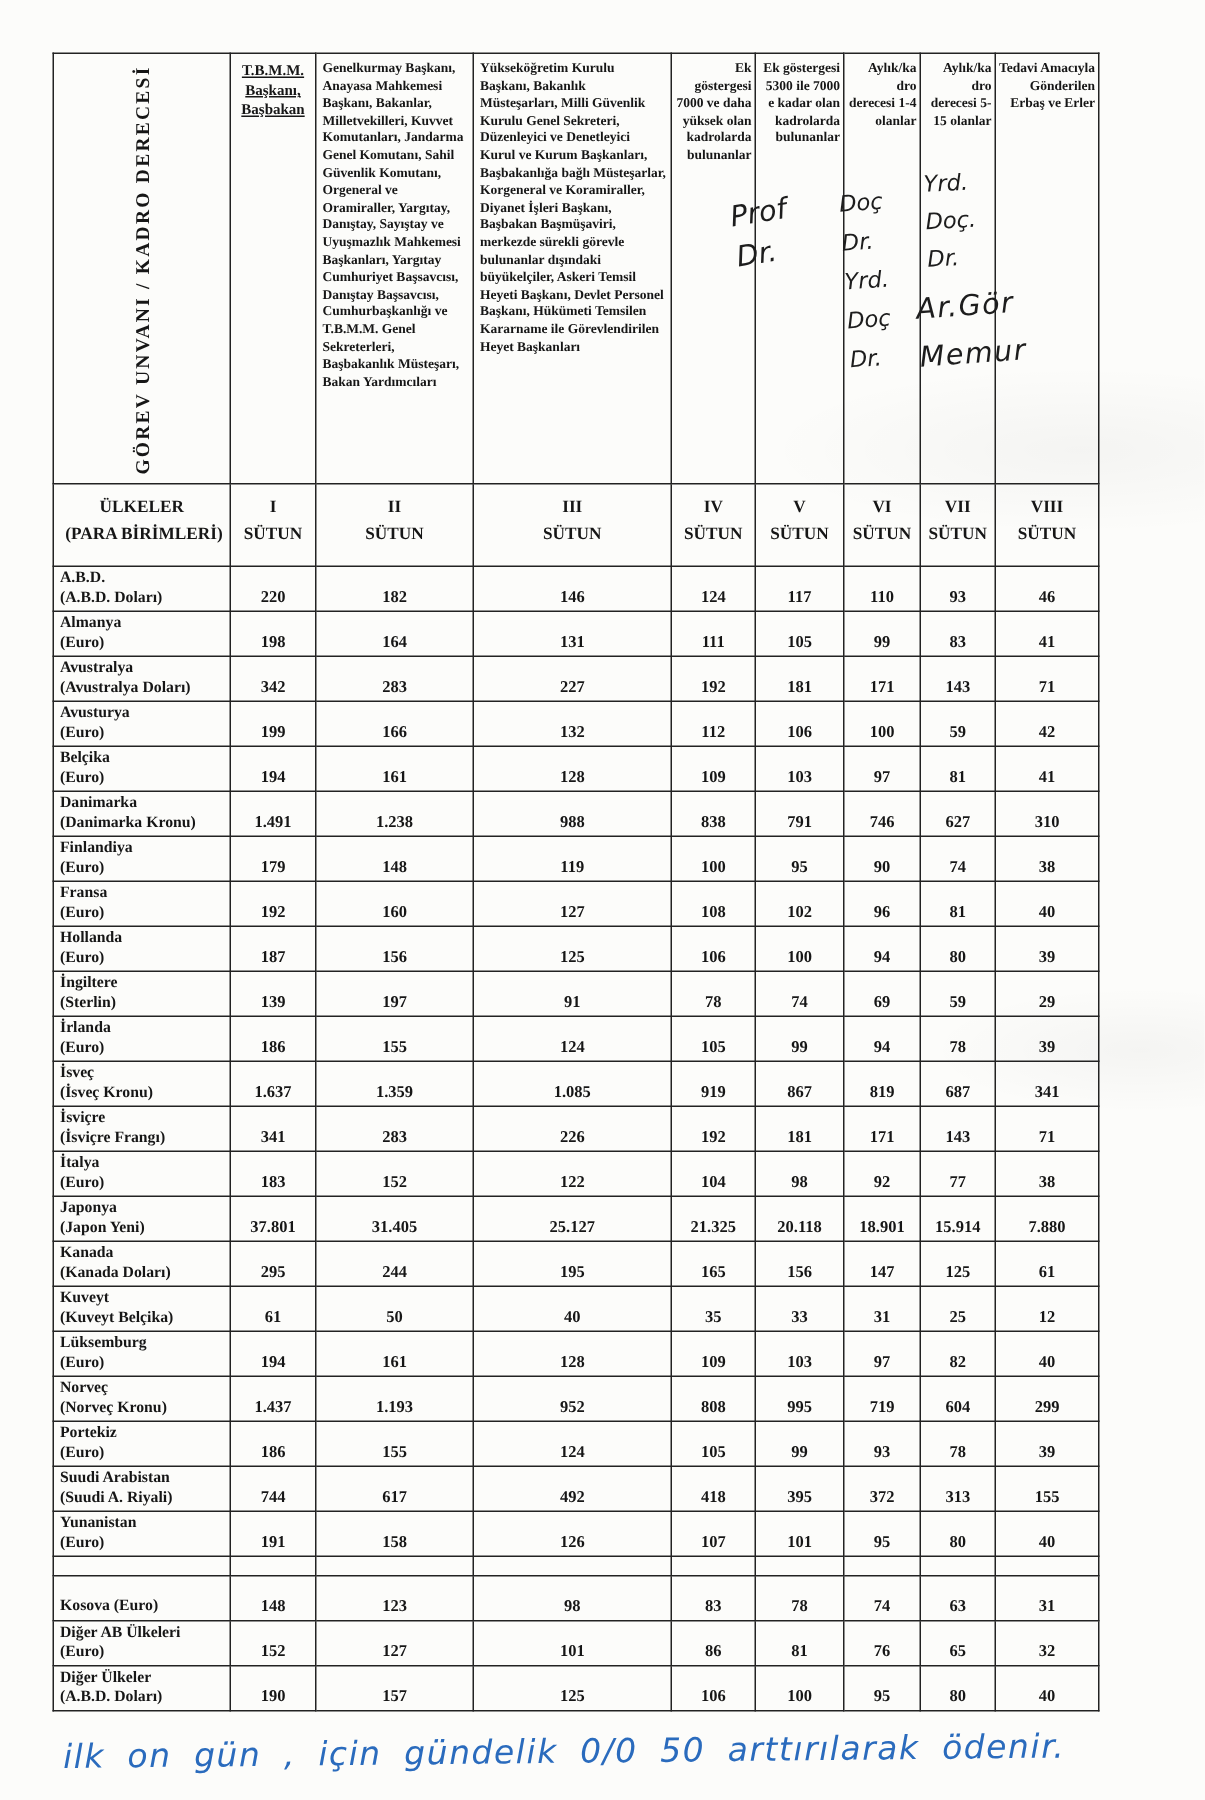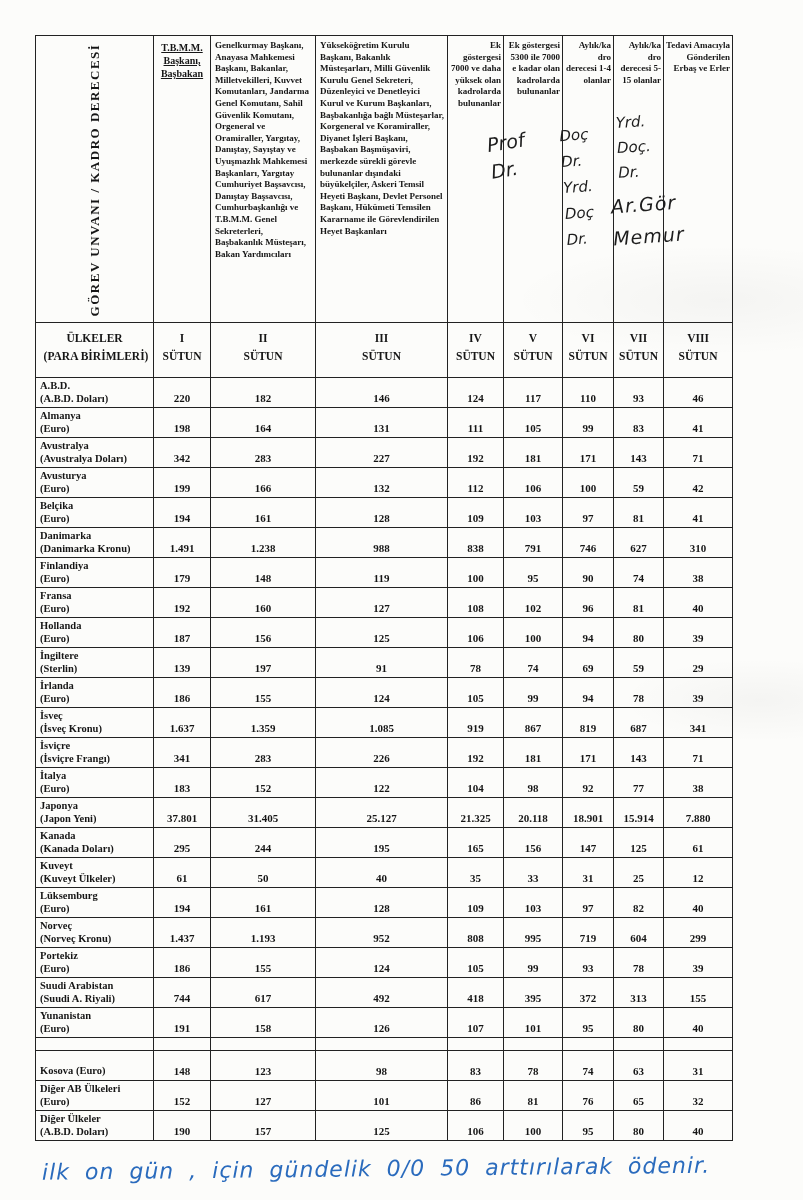--- a/index.html
+++ b/index.html
@@ -368,21 +368,21 @@
         <td class="num-cell">195</td>
         <td class="num-cell">165</td>
         <td class="num-cell">156</td>
         <td class="num-cell">147</td>
         <td class="num-cell">125</td>
         <td class="num-cell">61</td>
       </tr>
       <tr class="country-row">
         <td class="country-cell">
           <div>Kuveyt</div>
-          <div>(Kuveyt Ülkeler)</div>
+          <div>(Kuveyt Belçika)</div>
         </td>
         <td class="num-cell">61</td>
         <td class="num-cell">50</td>
         <td class="num-cell">40</td>
         <td class="num-cell">35</td>
         <td class="num-cell">33</td>
         <td class="num-cell">31</td>
         <td class="num-cell">25</td>
         <td class="num-cell">12</td>
       </tr>

